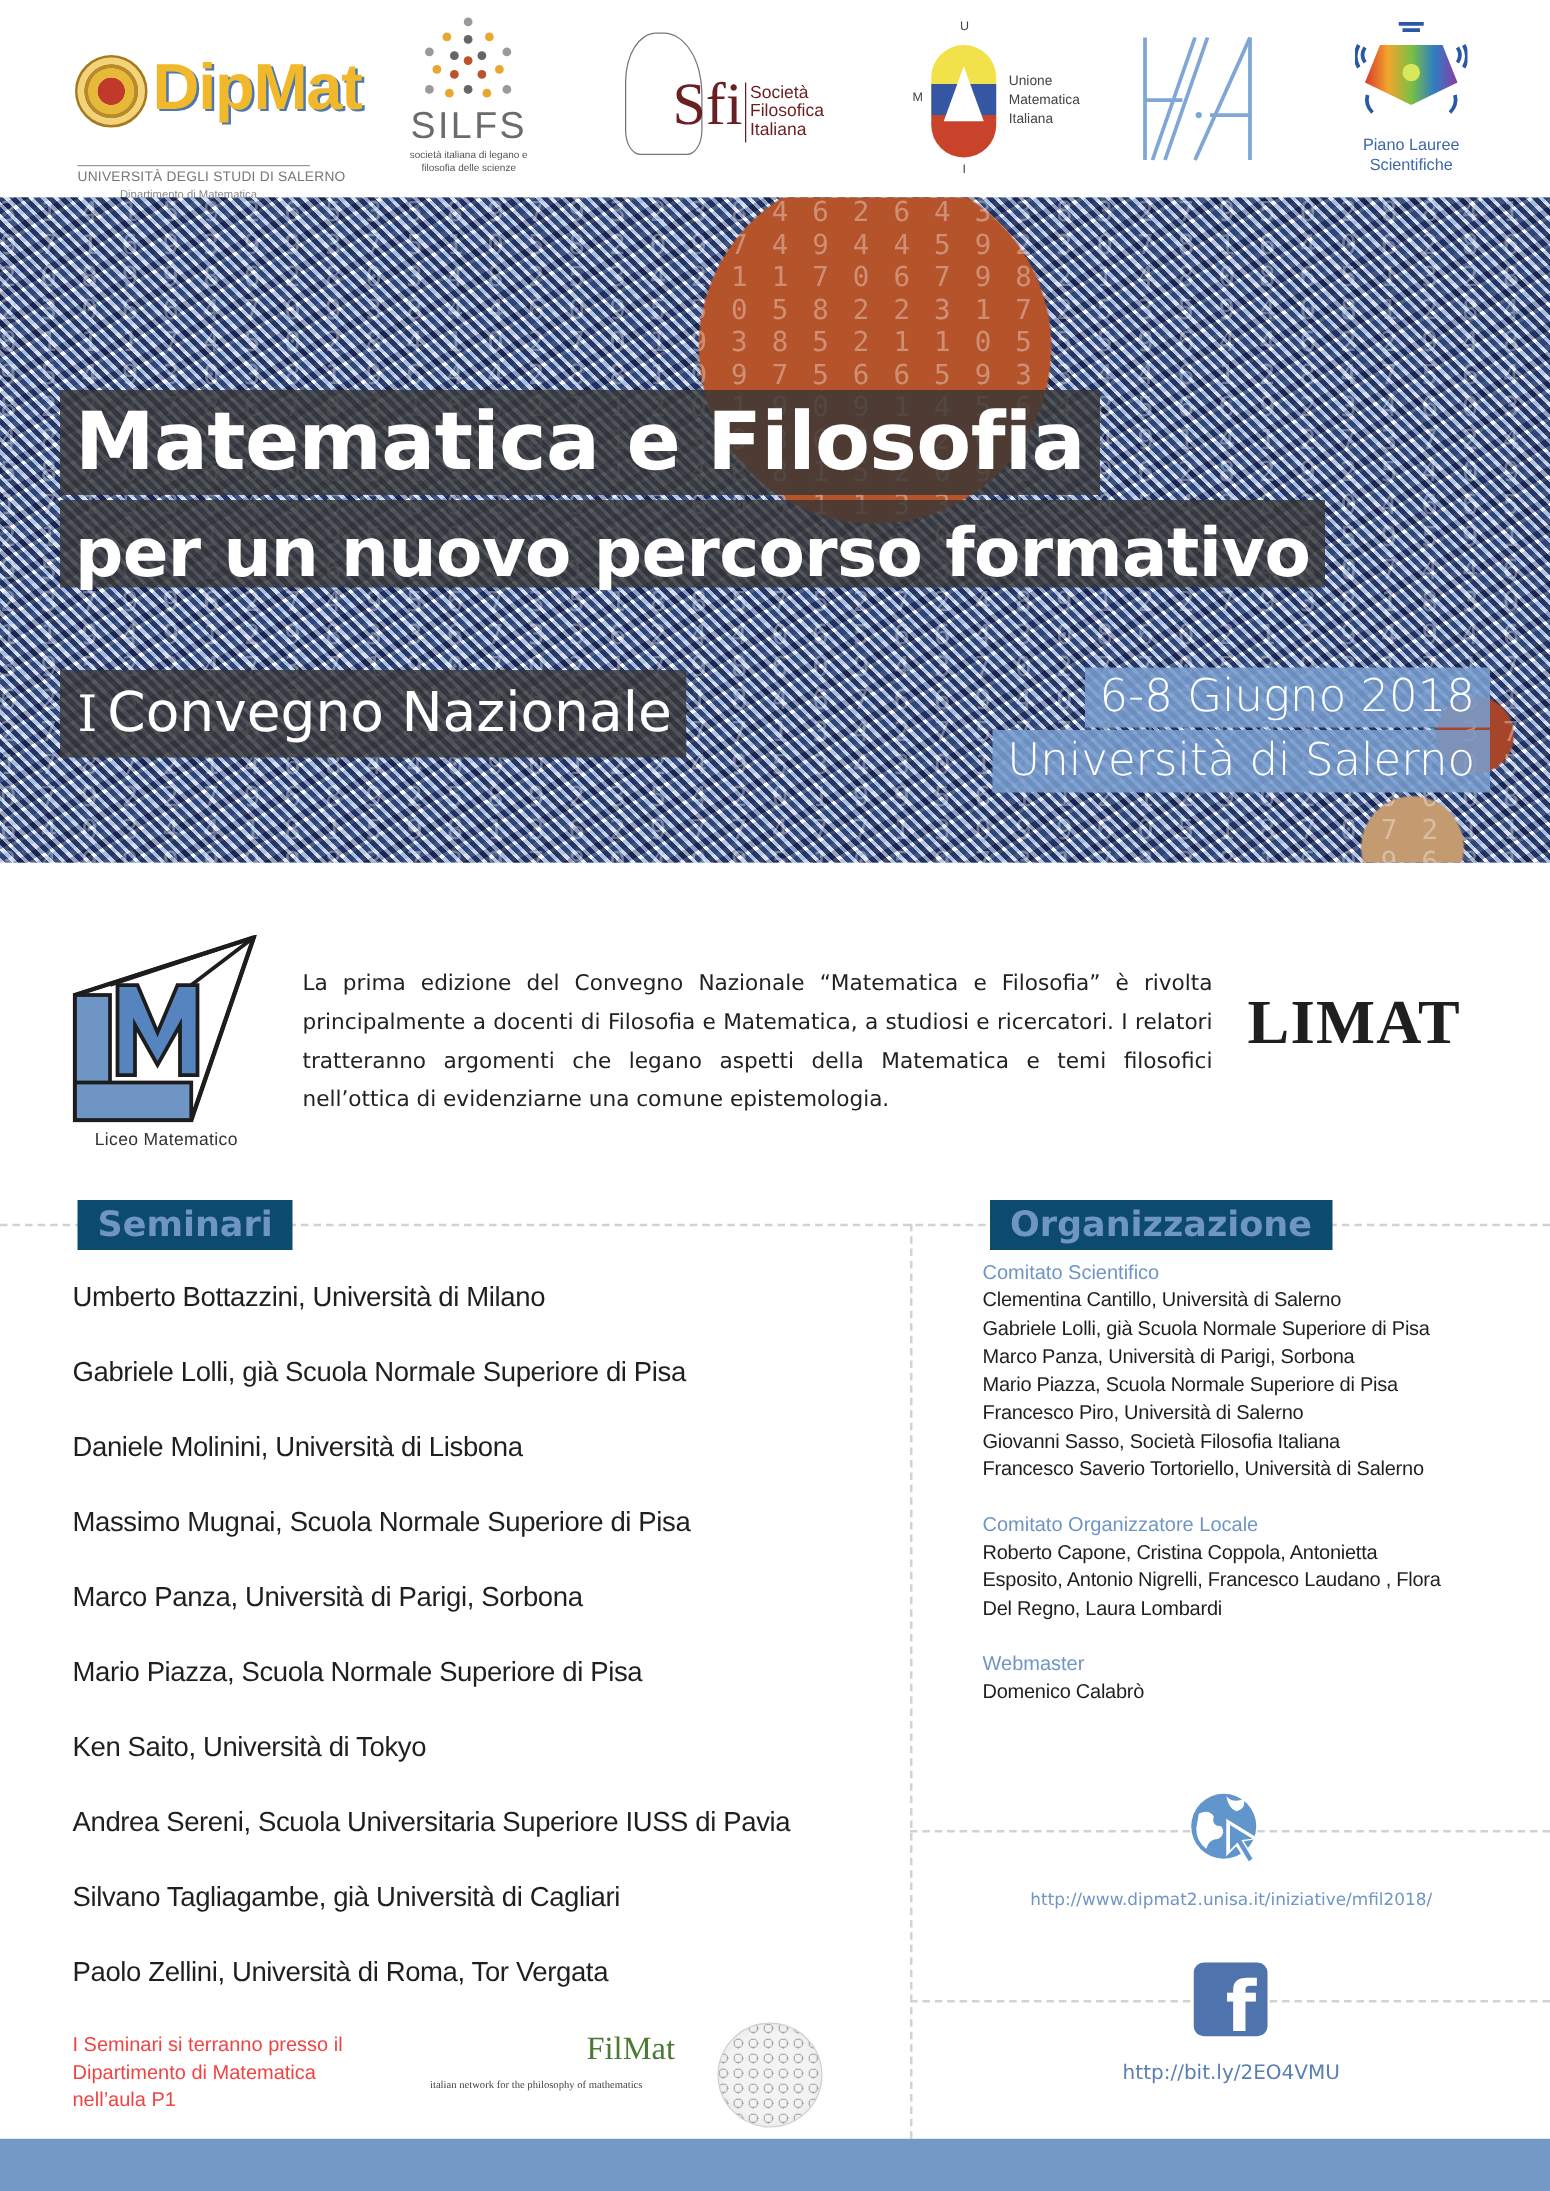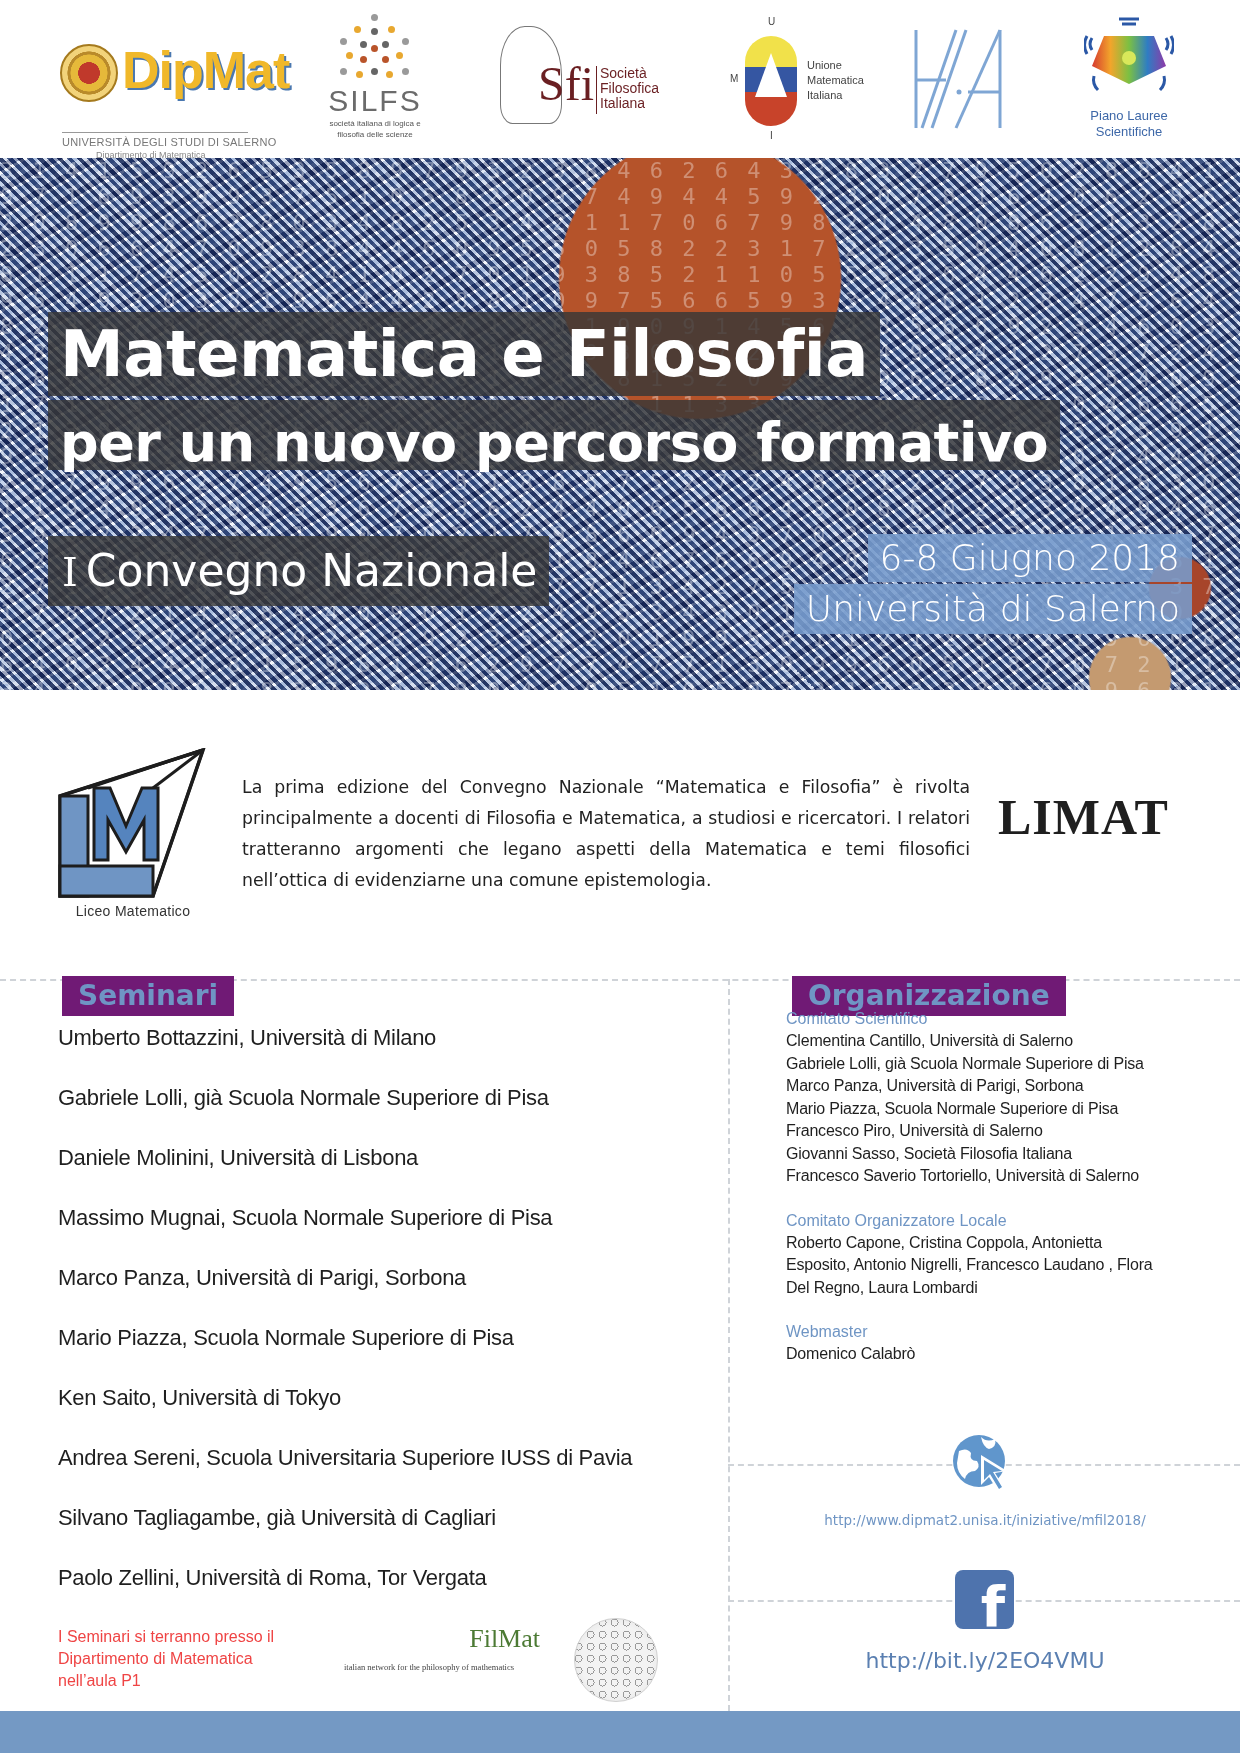--- a/index.html
+++ b/index.html
@@ -77,22 +77,22 @@
     .lm-logo { position: absolute; left: 58px; top: 748px; width: 150px; height: 150px; }
     .lm-caption { position: absolute; left: 58px; top: 903px; width: 150px; text-align: center; font-size: 14px; color: #333; letter-spacing: 0.3px; }
     .intro { position: absolute; left: 242px; top: 772px; width: 728px; font-family: "DejaVu Sans", sans-serif; font-size: 17.3px;
       line-height: 31px; color: #222; text-align: justify; text-align-last: left; }
     .limat { position: absolute; left: 998px; top: 788px; font-family: Liberation Serif, serif; font-weight: bold; font-size: 50px;
       color: #1f1f1f; letter-spacing: 1px; }
 
     
     .dash-h { position: absolute; height: 0; border-top: 2px dashed #cfd3d8; }
     .dash-v { position: absolute; width: 0; border-left: 2px dashed #cfd3d8; }
-    .section-title { position: absolute; background: #701a75; color: #6f95c4; font-family: "DejaVu Sans", sans-serif;
-      font-weight: bold; font-size: 28px; line-height: 40px; padding: 0 16px; margin-top: 16px; }
+    .section-title { position: absolute; background: #0c4a6e; color: #6f95c4; font-family: "DejaVu Sans", sans-serif;
+      font-weight: bold; font-size: 28px; line-height: 40px; padding: 0 16px; }
 
     
     .seminari { position: absolute; left: 58px; top: 1018px; width: 660px; }
     .seminari .item { height: 60px; font-family: "Liberation Sans", sans-serif; font-size: 22px; line-height: 40px; color: #1f1f1f;
       letter-spacing: -0.3px; white-space: nowrap; }
     .note { position: absolute; left: 58px; top: 1626px; font-size: 16px; line-height: 22px; color: #ef4444; }
     .filmat { position: absolute; left: 344px; top: 1624px; width: 200px; }
     .filmat .name { text-align: right; font-family: "Liberation Serif", serif; font-size: 26px; color: #4c7a34; margin-right: 4px; }
     .filmat .sub { margin-top: 8px; font-family: "Liberation Serif", serif; font-size: 8.5px; color: #444; white-space: nowrap; }
     .filmat-globe { position: absolute; left: 574px; top: 1618px; width: 84px; height: 84px; border-radius: 50%;
@@ -107,21 +107,21 @@
     .org .line { font-size: 16px; line-height: 22.5px; color: #1f1f1f; white-space: nowrap; letter-spacing: -0.2px; }
     .org .group { margin-bottom: 22px; }
     .org .wrap { white-space: normal; width: 370px; }
 
     .web-icon { position: absolute; left: 951px; top: 1433px; width: 62px; height: 62px; }
     .web-url { position: absolute; left: 730px; top: 1512px; width: 510px; text-align: center; font-family: "DejaVu Sans", sans-serif;
       font-size: 13.5px; color: #6f95c4; }
     .fb-icon { position: absolute; left: 955px; top: 1570px; width: 59px; height: 59px; border-radius: 8px; background: #4e73ad; overflow: hidden; }
     .fb-icon span { position: absolute; right: 9px; bottom: -6px; font-family: "DejaVu Sans", sans-serif; font-weight: bold; font-size: 56px; color: #ffffff; line-height: 56px; }
     .fb-url { position: absolute; left: 730px; top: 1648px; width: 510px; text-align: center; font-family: "DejaVu Sans", sans-serif;
-      font-size: 22px; color: #5a7fb1; }
+      font-size: 16px; color: #5a7fb1; }
 
     .footer-bar { position: absolute; left: 0; top: 1711px; width: 1240px; height: 42px; background: #7499c4; }
   </style>
 </head>
 <body>
 
 <div class="logos">
 
   <div class="logo dipmat">
     <div class="seal"></div>
@@ -146,21 +146,21 @@
       <span class="d" style="left:56px;top:38px;background:#e8a830"></span>
       <span class="d" style="left:20px;top:42px;background:#b9542a"></span>
       <span class="d" style="left:42px;top:42px;background:#b9542a"></span>
       <span class="d" style="left:0;top:54px;background:#9a9a9a"></span>
       <span class="d" style="left:62px;top:54px;background:#9a9a9a"></span>
       <span class="d" style="left:16px;top:57px;background:#e8a830"></span>
       <span class="d" style="left:31px;top:54px;background:#666"></span>
       <span class="d" style="left:46px;top:57px;background:#e8a830"></span>
     </div>
     <div class="name">SILFS</div>
-    <div class="sub">società italiana di logica e filosofia delle scienze</div>
+    <div class="sub">società italiana di legano e filosofia delle scienze</div>
   </div>
 
   <div class="logo sfi">
     <div class="head"></div>
     <div class="big">Sfi</div>
     <div class="bar"></div>
     <div class="txt">
       <div>Società</div>
       <div>Filosofica</div>
       <div>Italiana</div>

